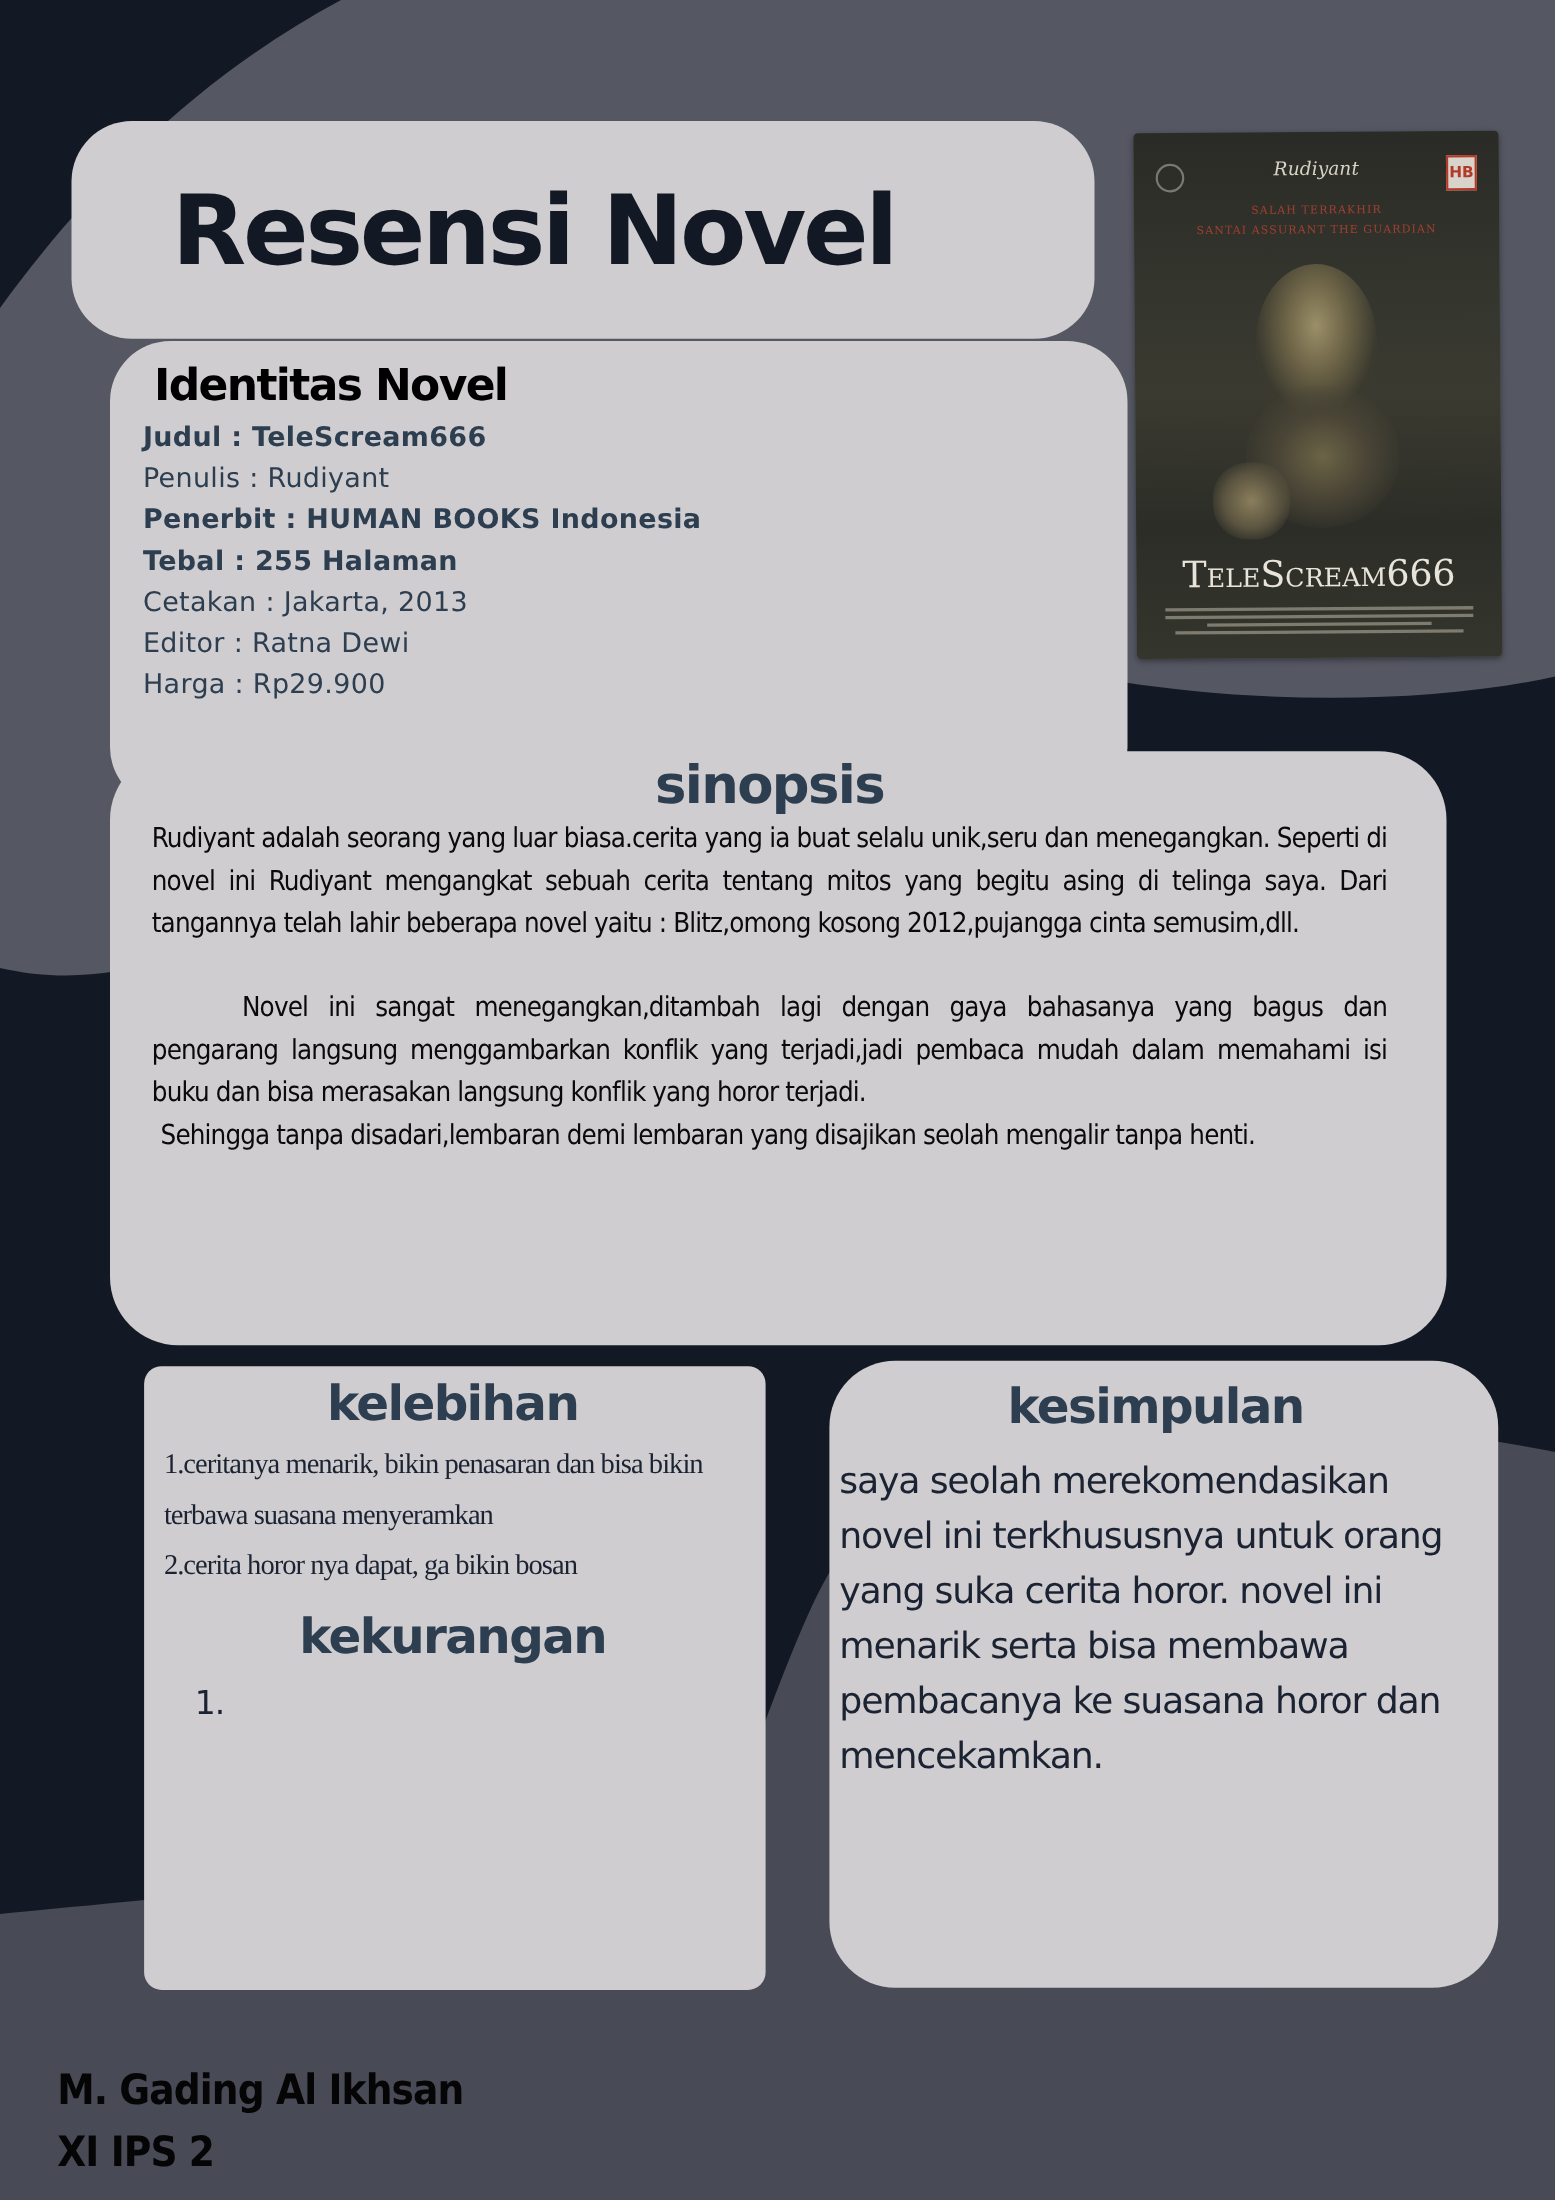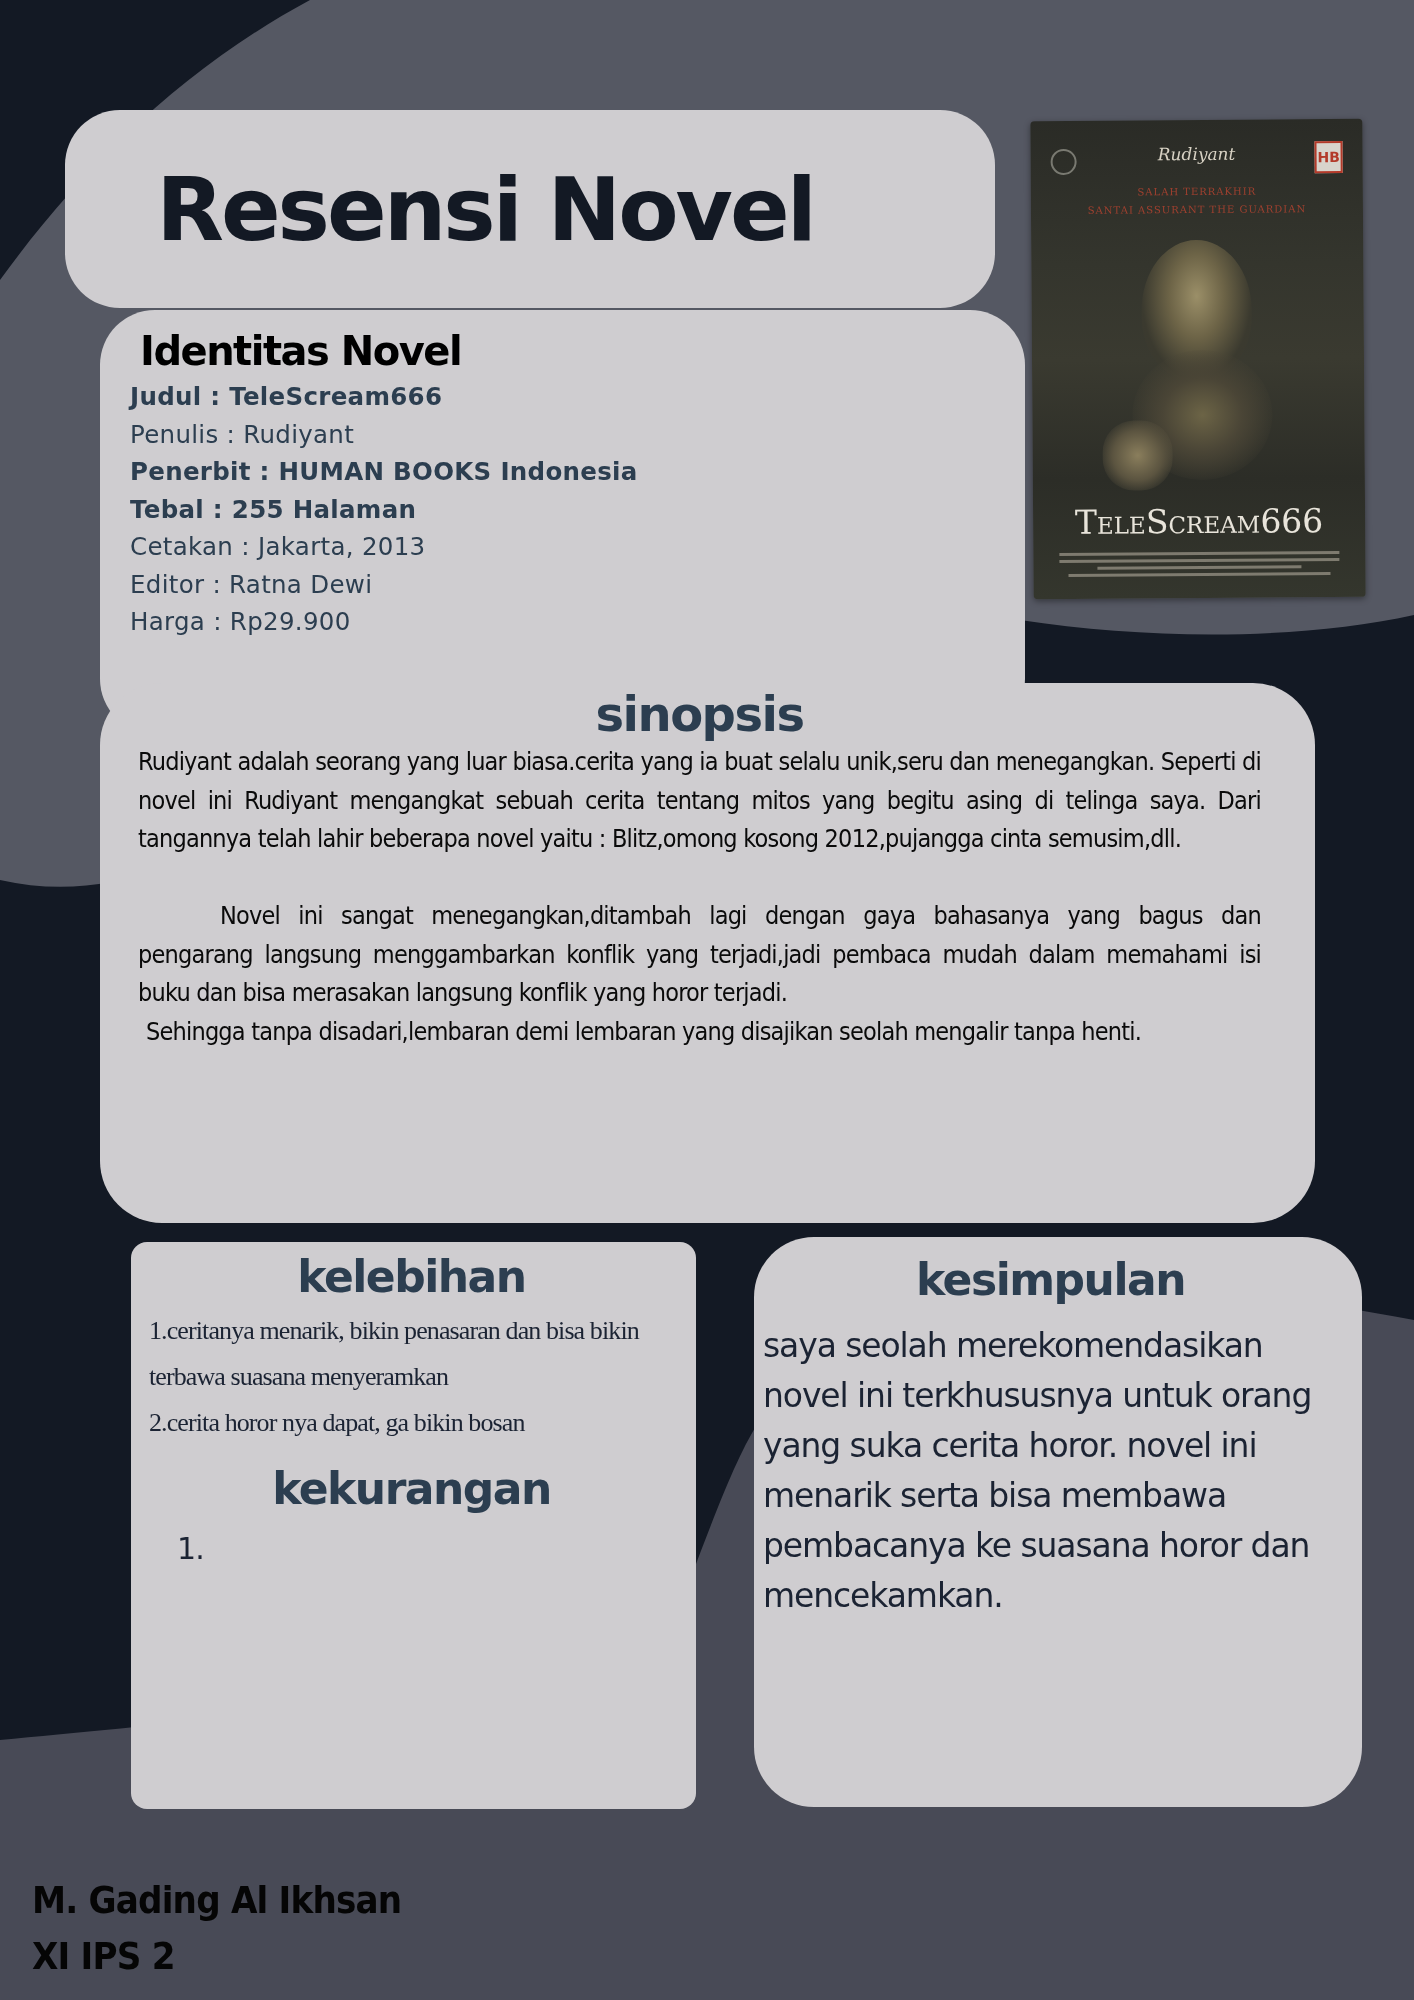--- a/index.html
+++ b/index.html
@@ -157,21 +157,21 @@
     margin-left: 46px;
   }
   .conclusion-heading { font-size: 44px; line-height: 62px; margin-top: 12px; margin-bottom: 10px; }
   .conclusion-text {
     font-family: "DejaVu Sans", sans-serif; font-size: 33px;
     color: #1b2333; line-height: 50px; letter-spacing: -1.1px;
   }
 
   
   .author {
-    position: absolute; left: 32px; top: 1872px; z-index: 2;
+    position: absolute; left: 52px; top: 1872px; z-index: 2;
     font-family: "DejaVu Sans Condensed", "DejaVu Sans", sans-serif;
     font-weight: bold; font-size: 38px; line-height: 56px;
     color: #050505; letter-spacing: -0.8px;
   }
 </style>
 </head>
 <body>
 
 <div class="bg-layer">
   <svg viewBox="0 0 1414 2000" xmlns="http://www.w3.org/2000/svg">

